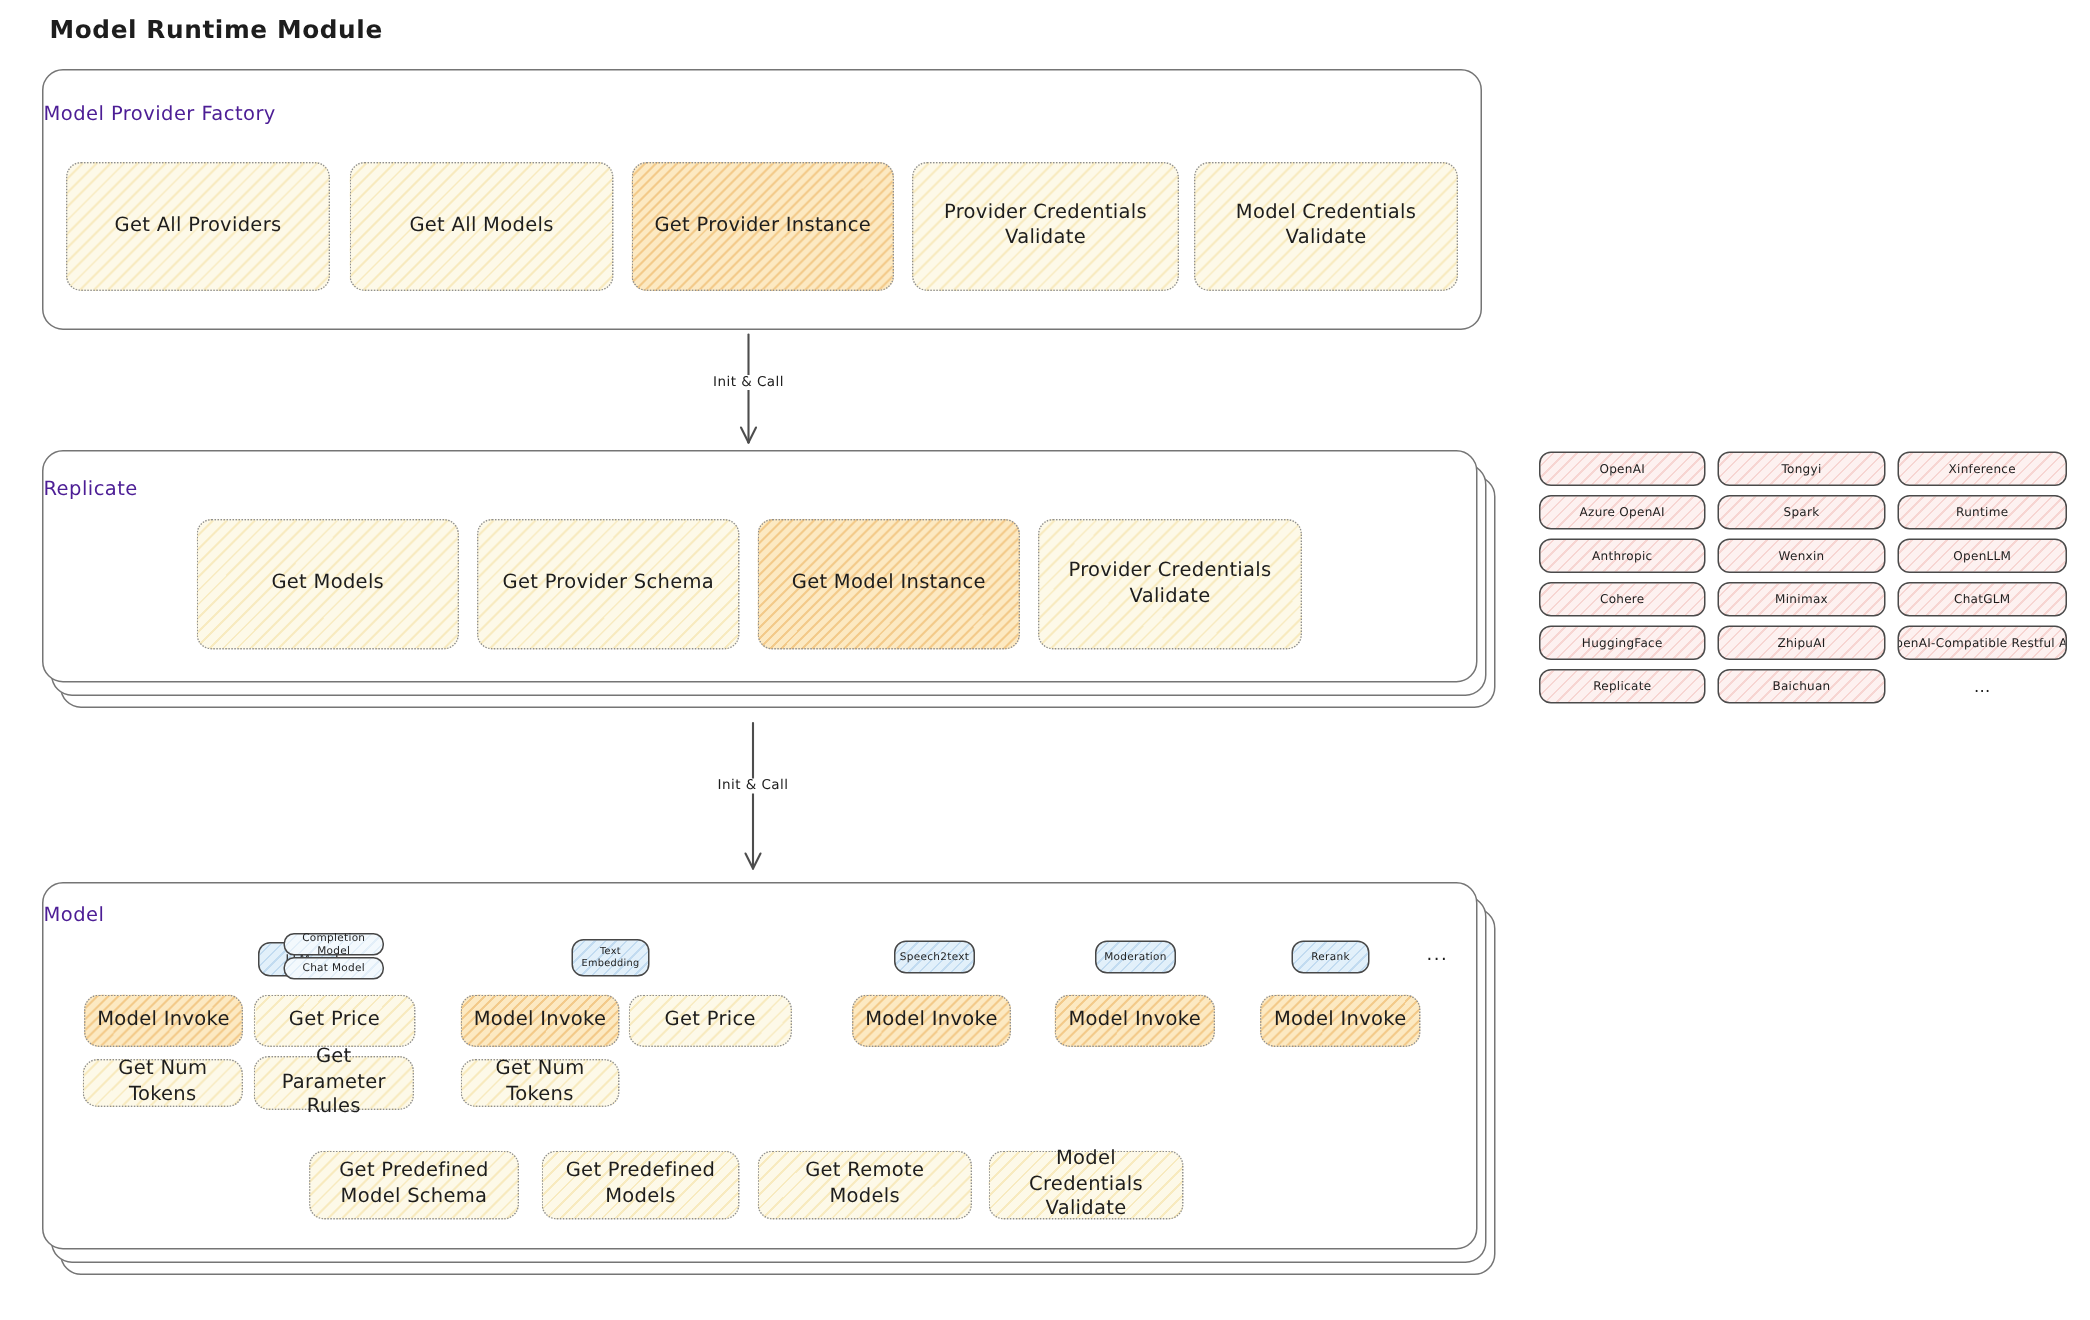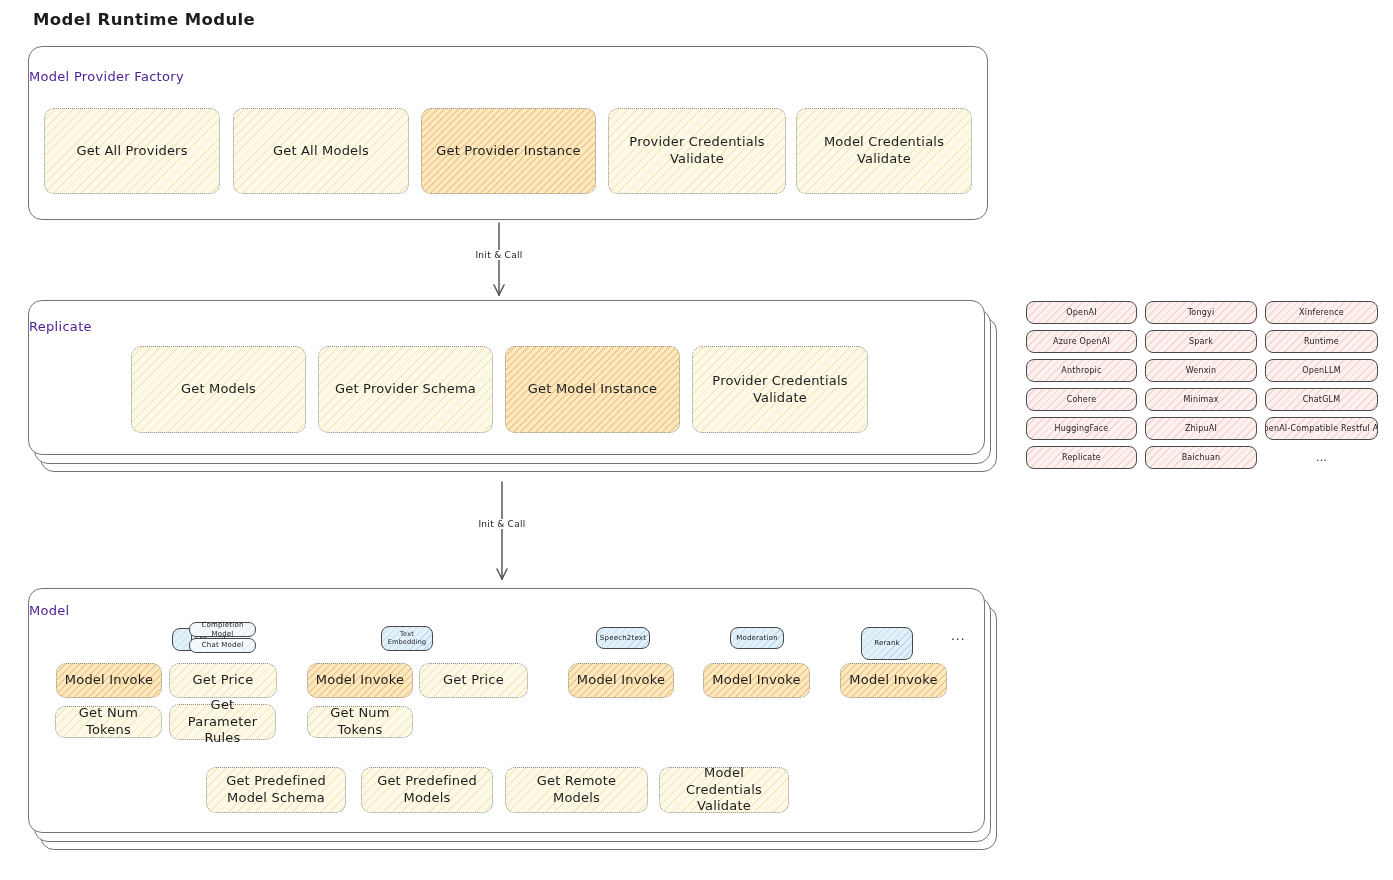--- a/index.html
+++ b/index.html
@@ -149,21 +149,21 @@
     <div class="stack-layer l1"></div>
     <div class="panel">
       <div class="panel-title" style="top:14px;">Model</div>
 
       <div class="tag" style="left:101px; top:39px; width:53px; height:23px; font-size:8px;margin-left:42px;">LLM</div>
       <div class="tag small" style="left:160px; top:33px; width:67px; height:15px;">Completion Model</div>
       <div class="tag small" style="left:160px; top:49px; width:67px; height:15px;">Chat Model</div>
       <div class="tag" style="left:352px; top:37px; width:52px; height:25px; font-size:6.5px; padding:1px 4px;">Text Embedding</div>
       <div class="tag" style="left:567px; top:38px; width:54px; height:22px;">Speech2text</div>
       <div class="tag" style="left:701px; top:38px; width:54px; height:22px;">Moderation</div>
-      <div class="tag" style="left:832px; top:38px; width:52px; height:33px;">Rerank</div>
+      <div class="tag" style="left:832px; top:38px; width:52px; height:22px;">Rerank</div>
       <div class="ellipsis" style="left:922px; top:40px;">...</div>
 
       <div class="node fill-orange" style="left:27px;  top:74px; width:106px; height:35px;">Model Invoke</div>
       <div class="node fill-yellow" style="left:140px; top:74px; width:108px; height:35px;">Get Price</div>
       <div class="node fill-orange" style="left:278px; top:74px; width:106px; height:35px;">Model Invoke</div>
       <div class="node fill-yellow" style="left:390px; top:74px; width:109px; height:35px;">Get Price</div>
       <div class="node fill-orange" style="left:539px; top:74px; width:106px; height:35px;">Model Invoke</div>
       <div class="node fill-orange" style="left:674px; top:74px; width:107px; height:35px;">Model Invoke</div>
       <div class="node fill-orange" style="left:811px; top:74px; width:107px; height:35px;">Model Invoke</div>
 

